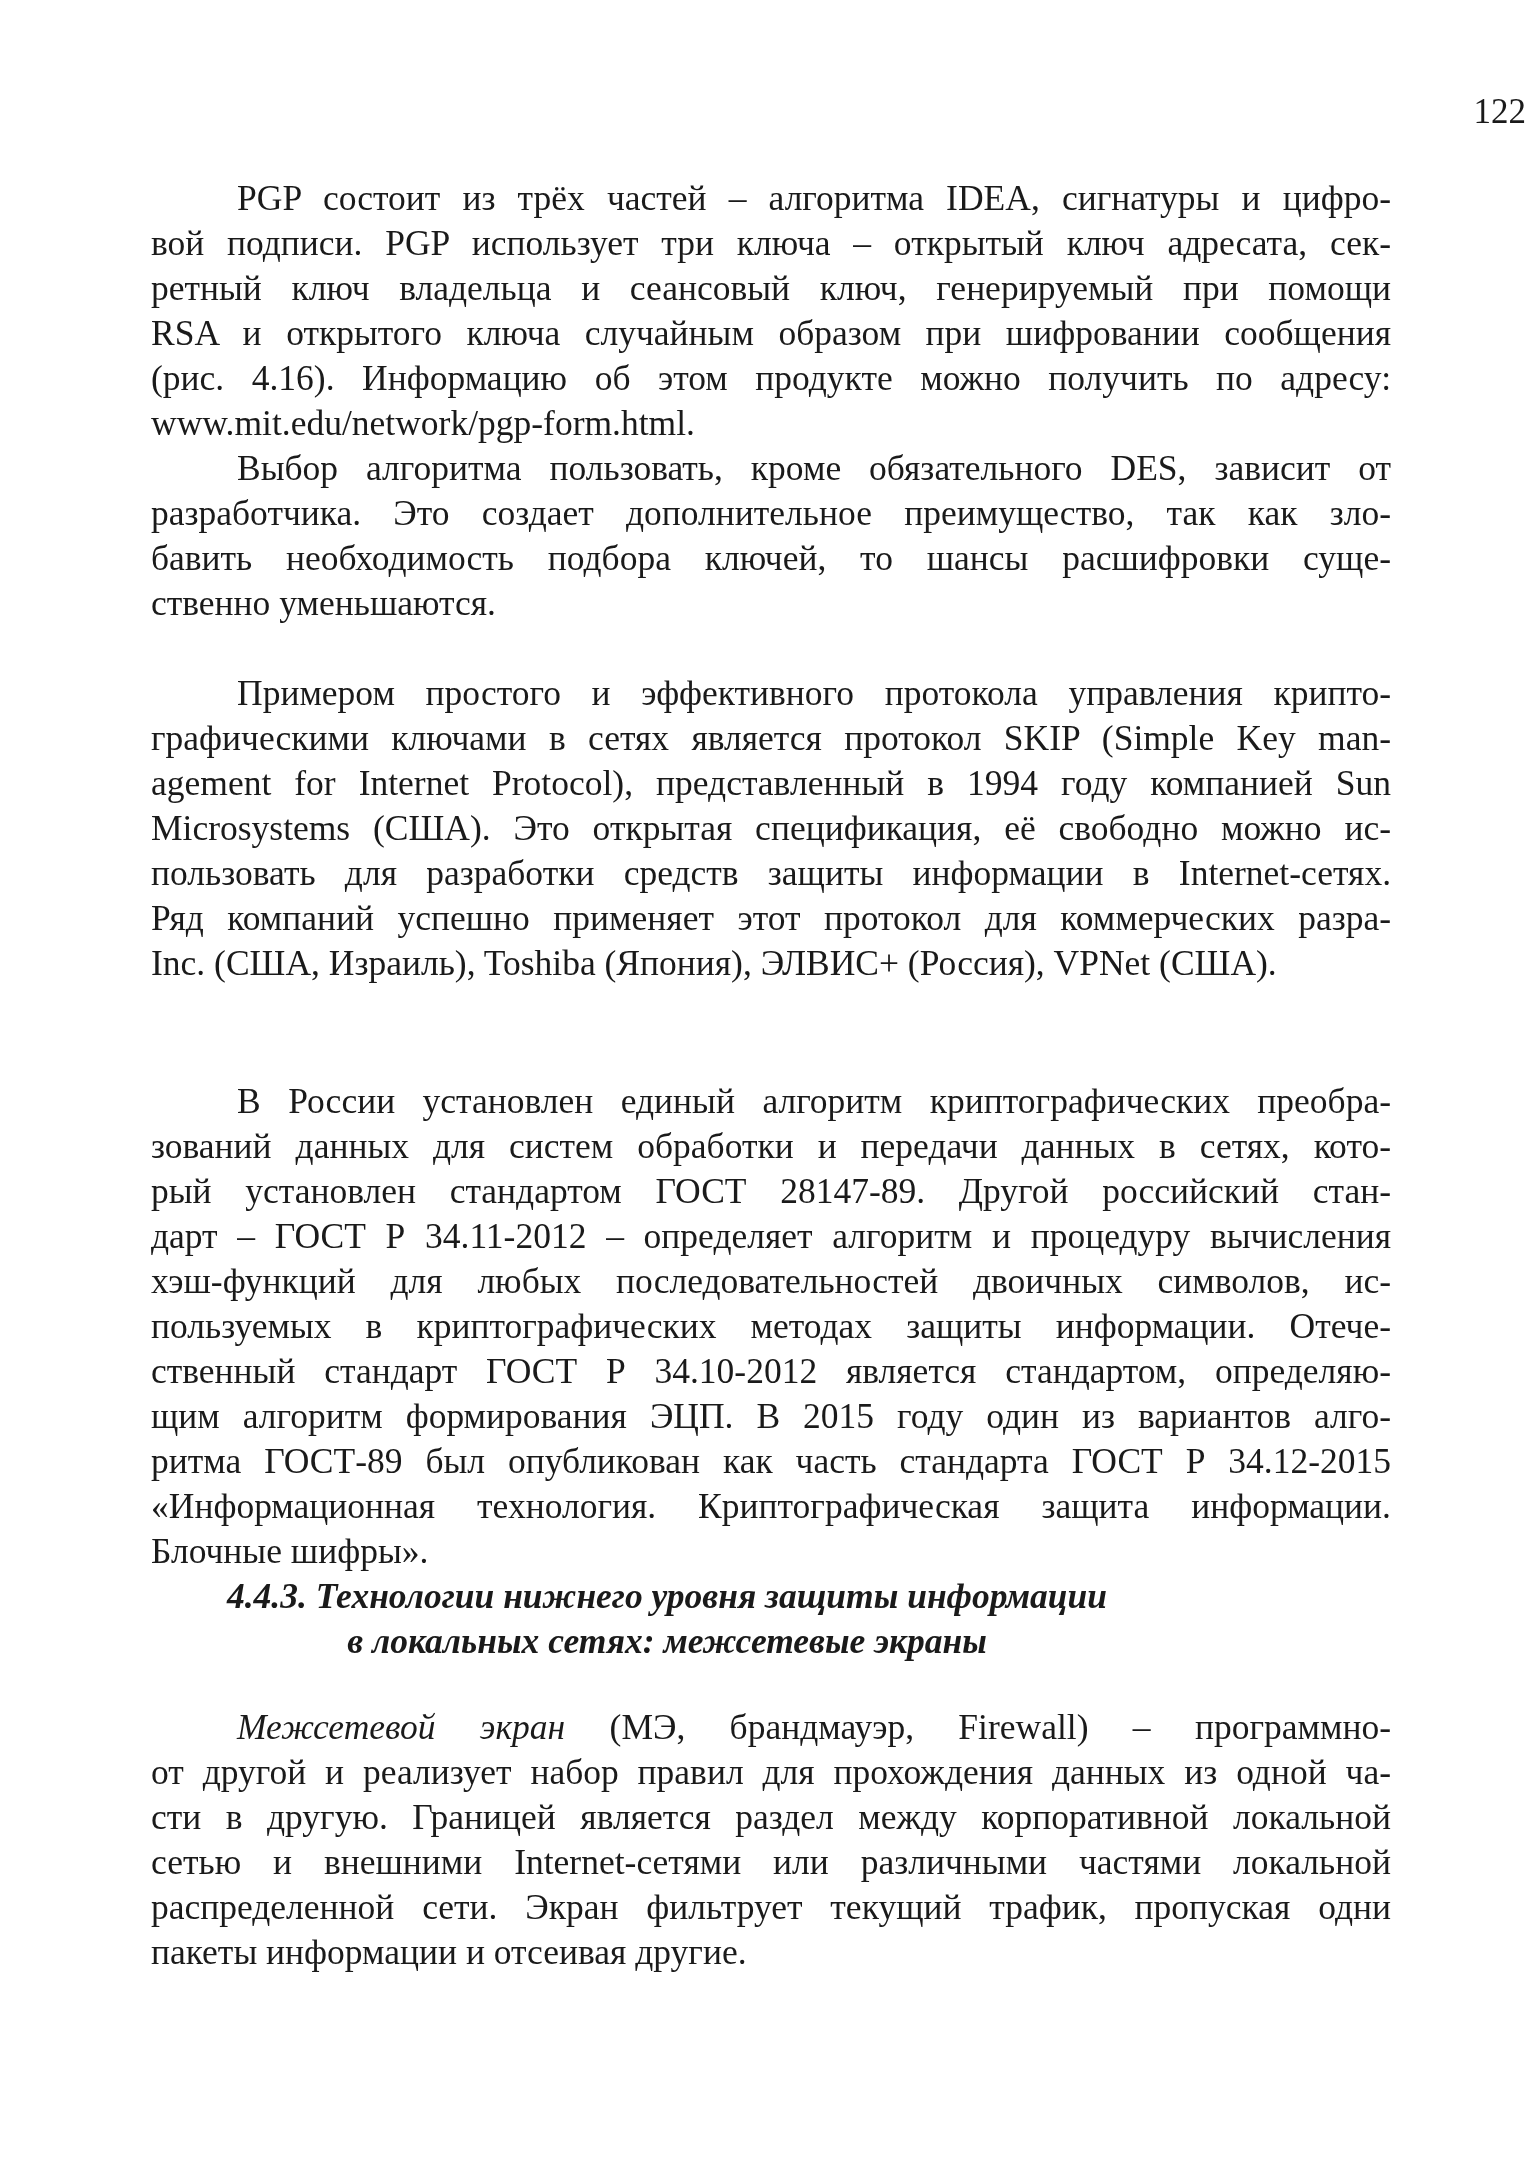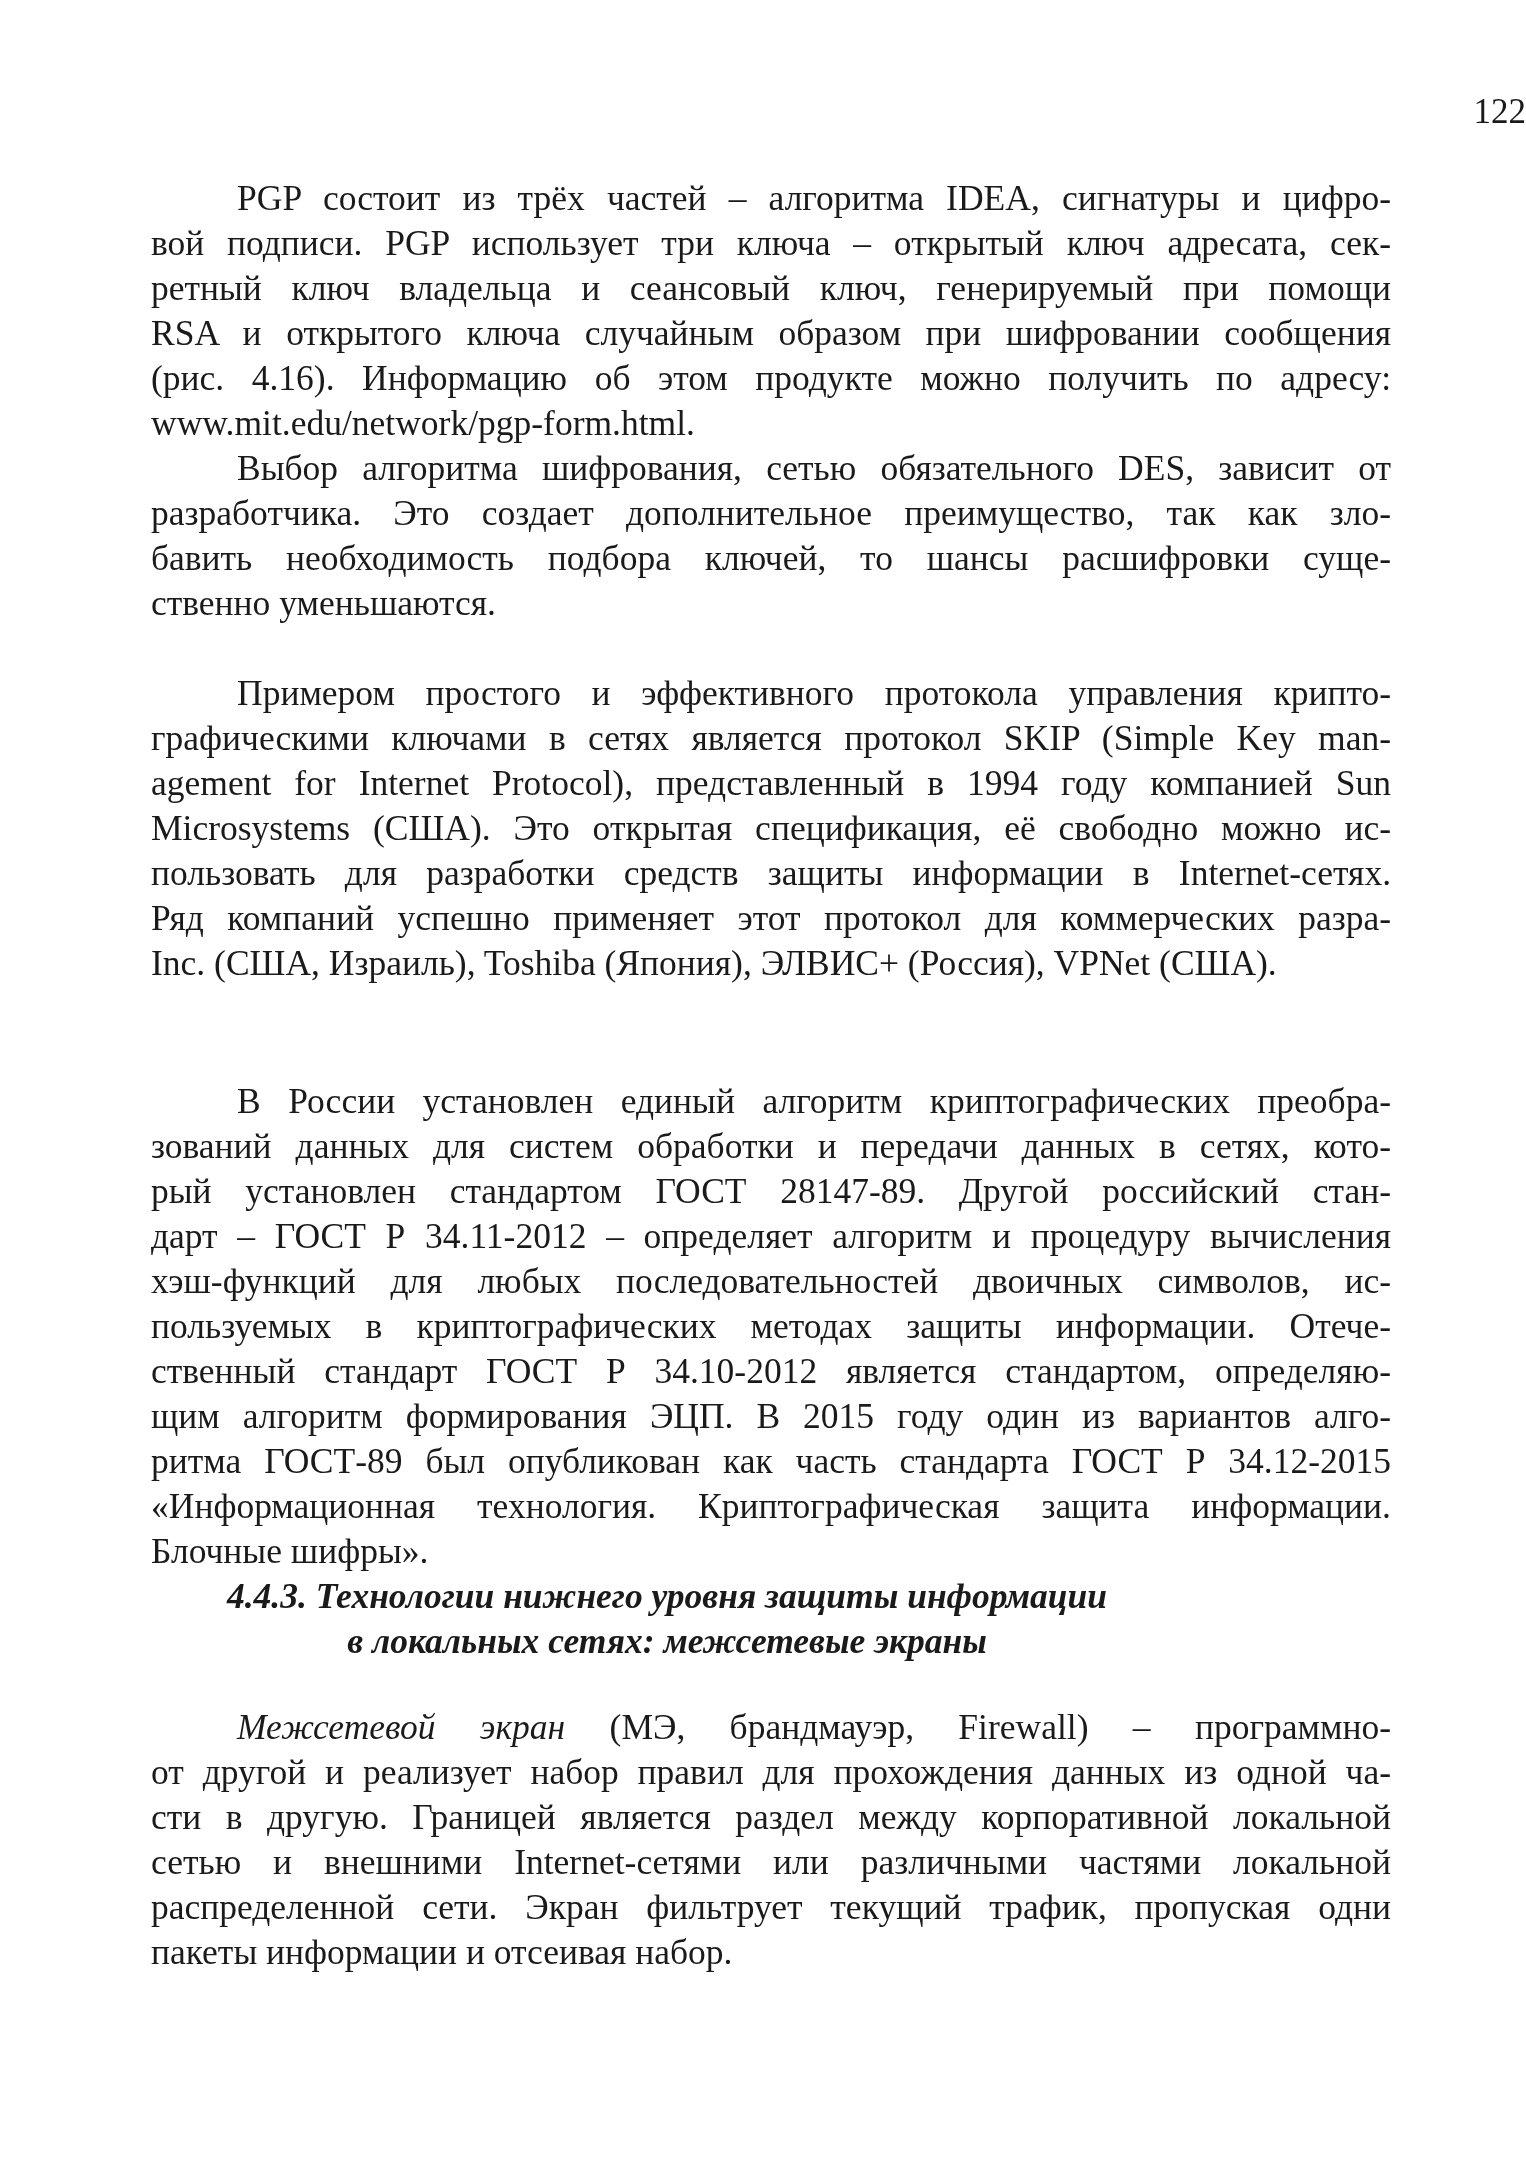--- a/index.html
+++ b/index.html
@@ -37,21 +37,21 @@
 <div class="text-block" style="top:176px;">
   <span class="line indent">PGP состоит из трёх частей – алгоритма IDEA, сигнатуры и цифро-</span>
   <span class="line">вой подписи. PGP использует три ключа – открытый ключ адресата, сек-</span>
   <span class="line">ретный ключ владельца и сеансовый ключ, генерируемый при помощи</span>
   <span class="line">RSA и открытого ключа случайным образом при шифровании сообщения</span>
   <span class="line">(рис. 4.16). Информацию об этом продукте можно получить по адресу:</span>
   <span class="line last">www.mit.edu/network/pgp-form.html.</span>
 </div>
 
 <div class="text-block" style="top:446px;">
-  <span class="line indent">Выбор алгоритма шифрования, сетью обязательного DES, зависит от</span>
+  <span class="line indent">Выбор алгоритма пользовать, кроме обязательного DES, зависит от</span>
   <span class="line">разработчика. Это создает дополнительное преимущество, так как зло-</span>
   <span class="line">бавить необходимость подбора ключей, то шансы расшифровки суще-</span>
   <span class="line last">ственно уменьшаются.</span>
 </div>
 
 <div class="text-block" style="top:671px;">
   <span class="line indent">Примером простого и эффективного протокола управления крипто-</span>
   <span class="line">графическими ключами в сетях является протокол SKIP (Simple Key man-</span>
   <span class="line">agement for Internet Protocol), представленный в 1994 году компанией Sun</span>
   <span class="line">Microsystems (США). Это открытая спецификация, её свободно можно ис-</span>
@@ -76,14 +76,14 @@
 
 <div class="heading" style="top:1574px;">4.4.3. Технологии нижнего уровня защиты информации</div>
 <div class="heading" style="top:1619px;">в локальных сетях: межсетевые экраны</div>
 
 <div class="text-block" style="top:1705px;">
   <span class="line indent"><span class="term">Межсетевой экран</span><span> (МЭ, брандмауэр, Firewall) – программно-</span></span>
   <span class="line">от другой и реализует набор правил для прохождения данных из одной ча-</span>
   <span class="line">сти в другую. Границей является раздел между корпоративной локальной</span>
   <span class="line">сетью и внешними Internet-сетями или различными частями локальной</span>
   <span class="line">распределенной сети. Экран фильтрует текущий трафик, пропуская одни</span>
-  <span class="line last">пакеты информации и отсеивая набор.</span>
+  <span class="line last">пакеты информации и отсеивая другие.</span>
 </div>
 
 </body></html>

